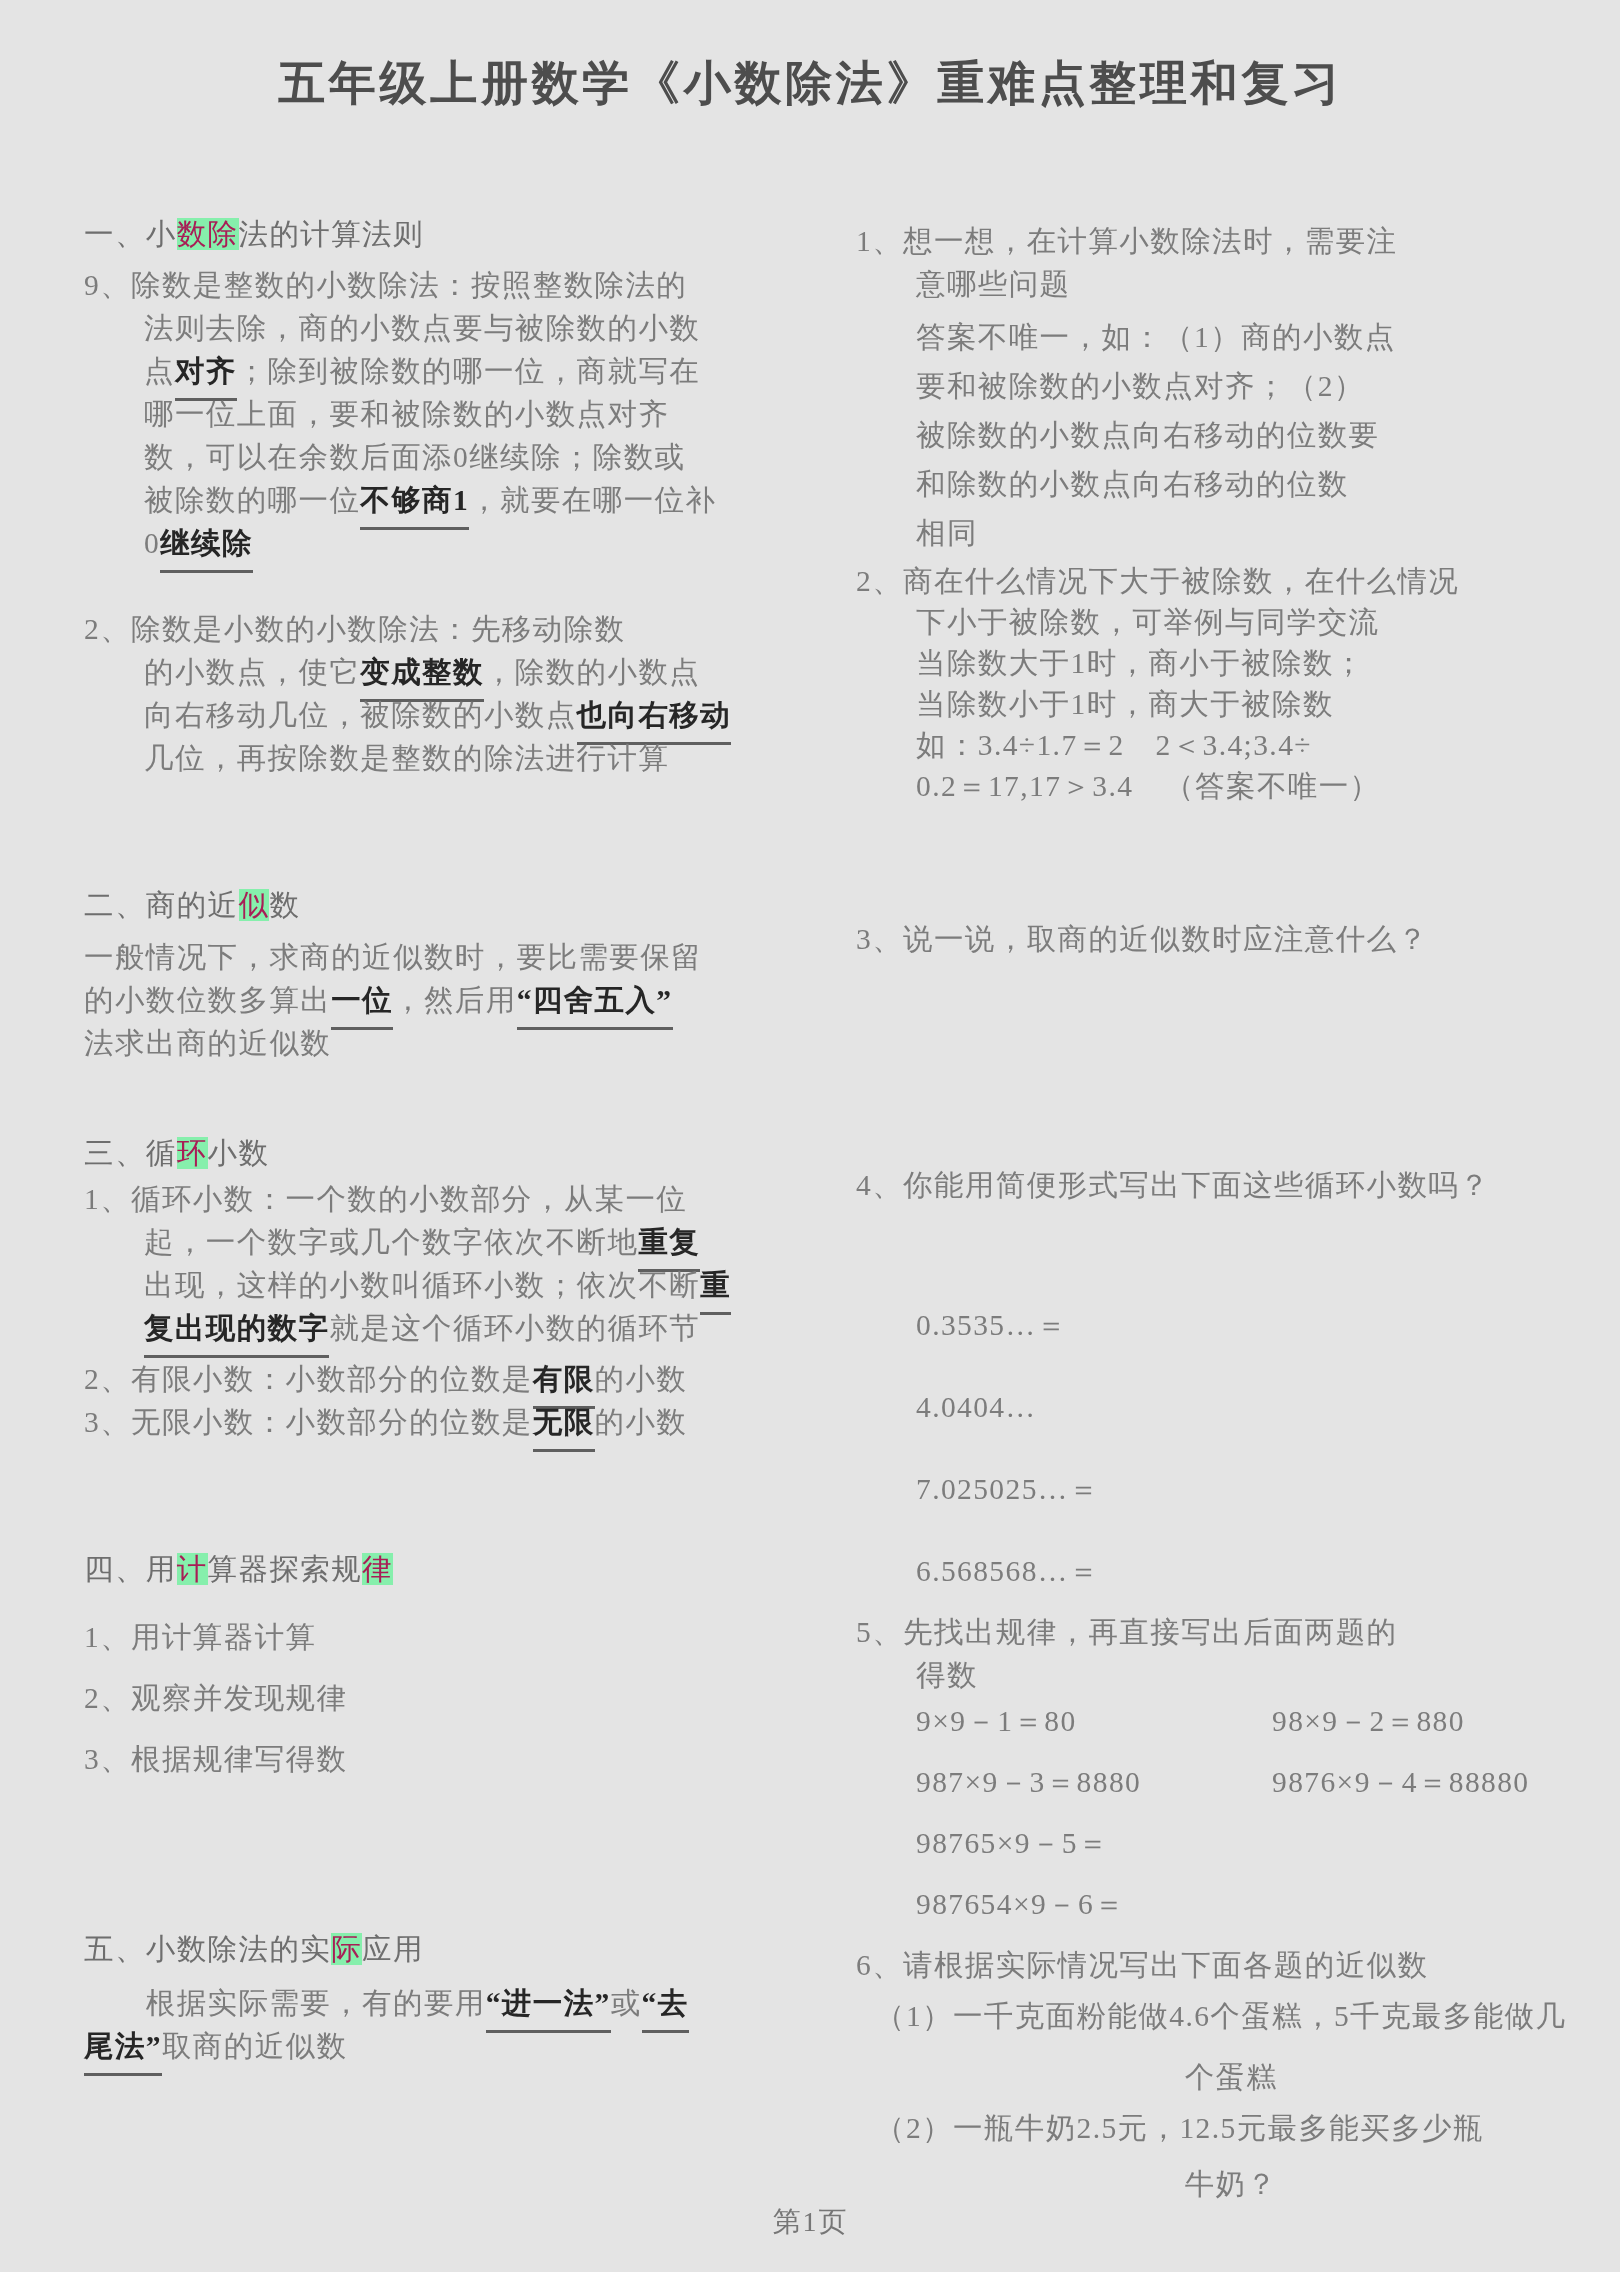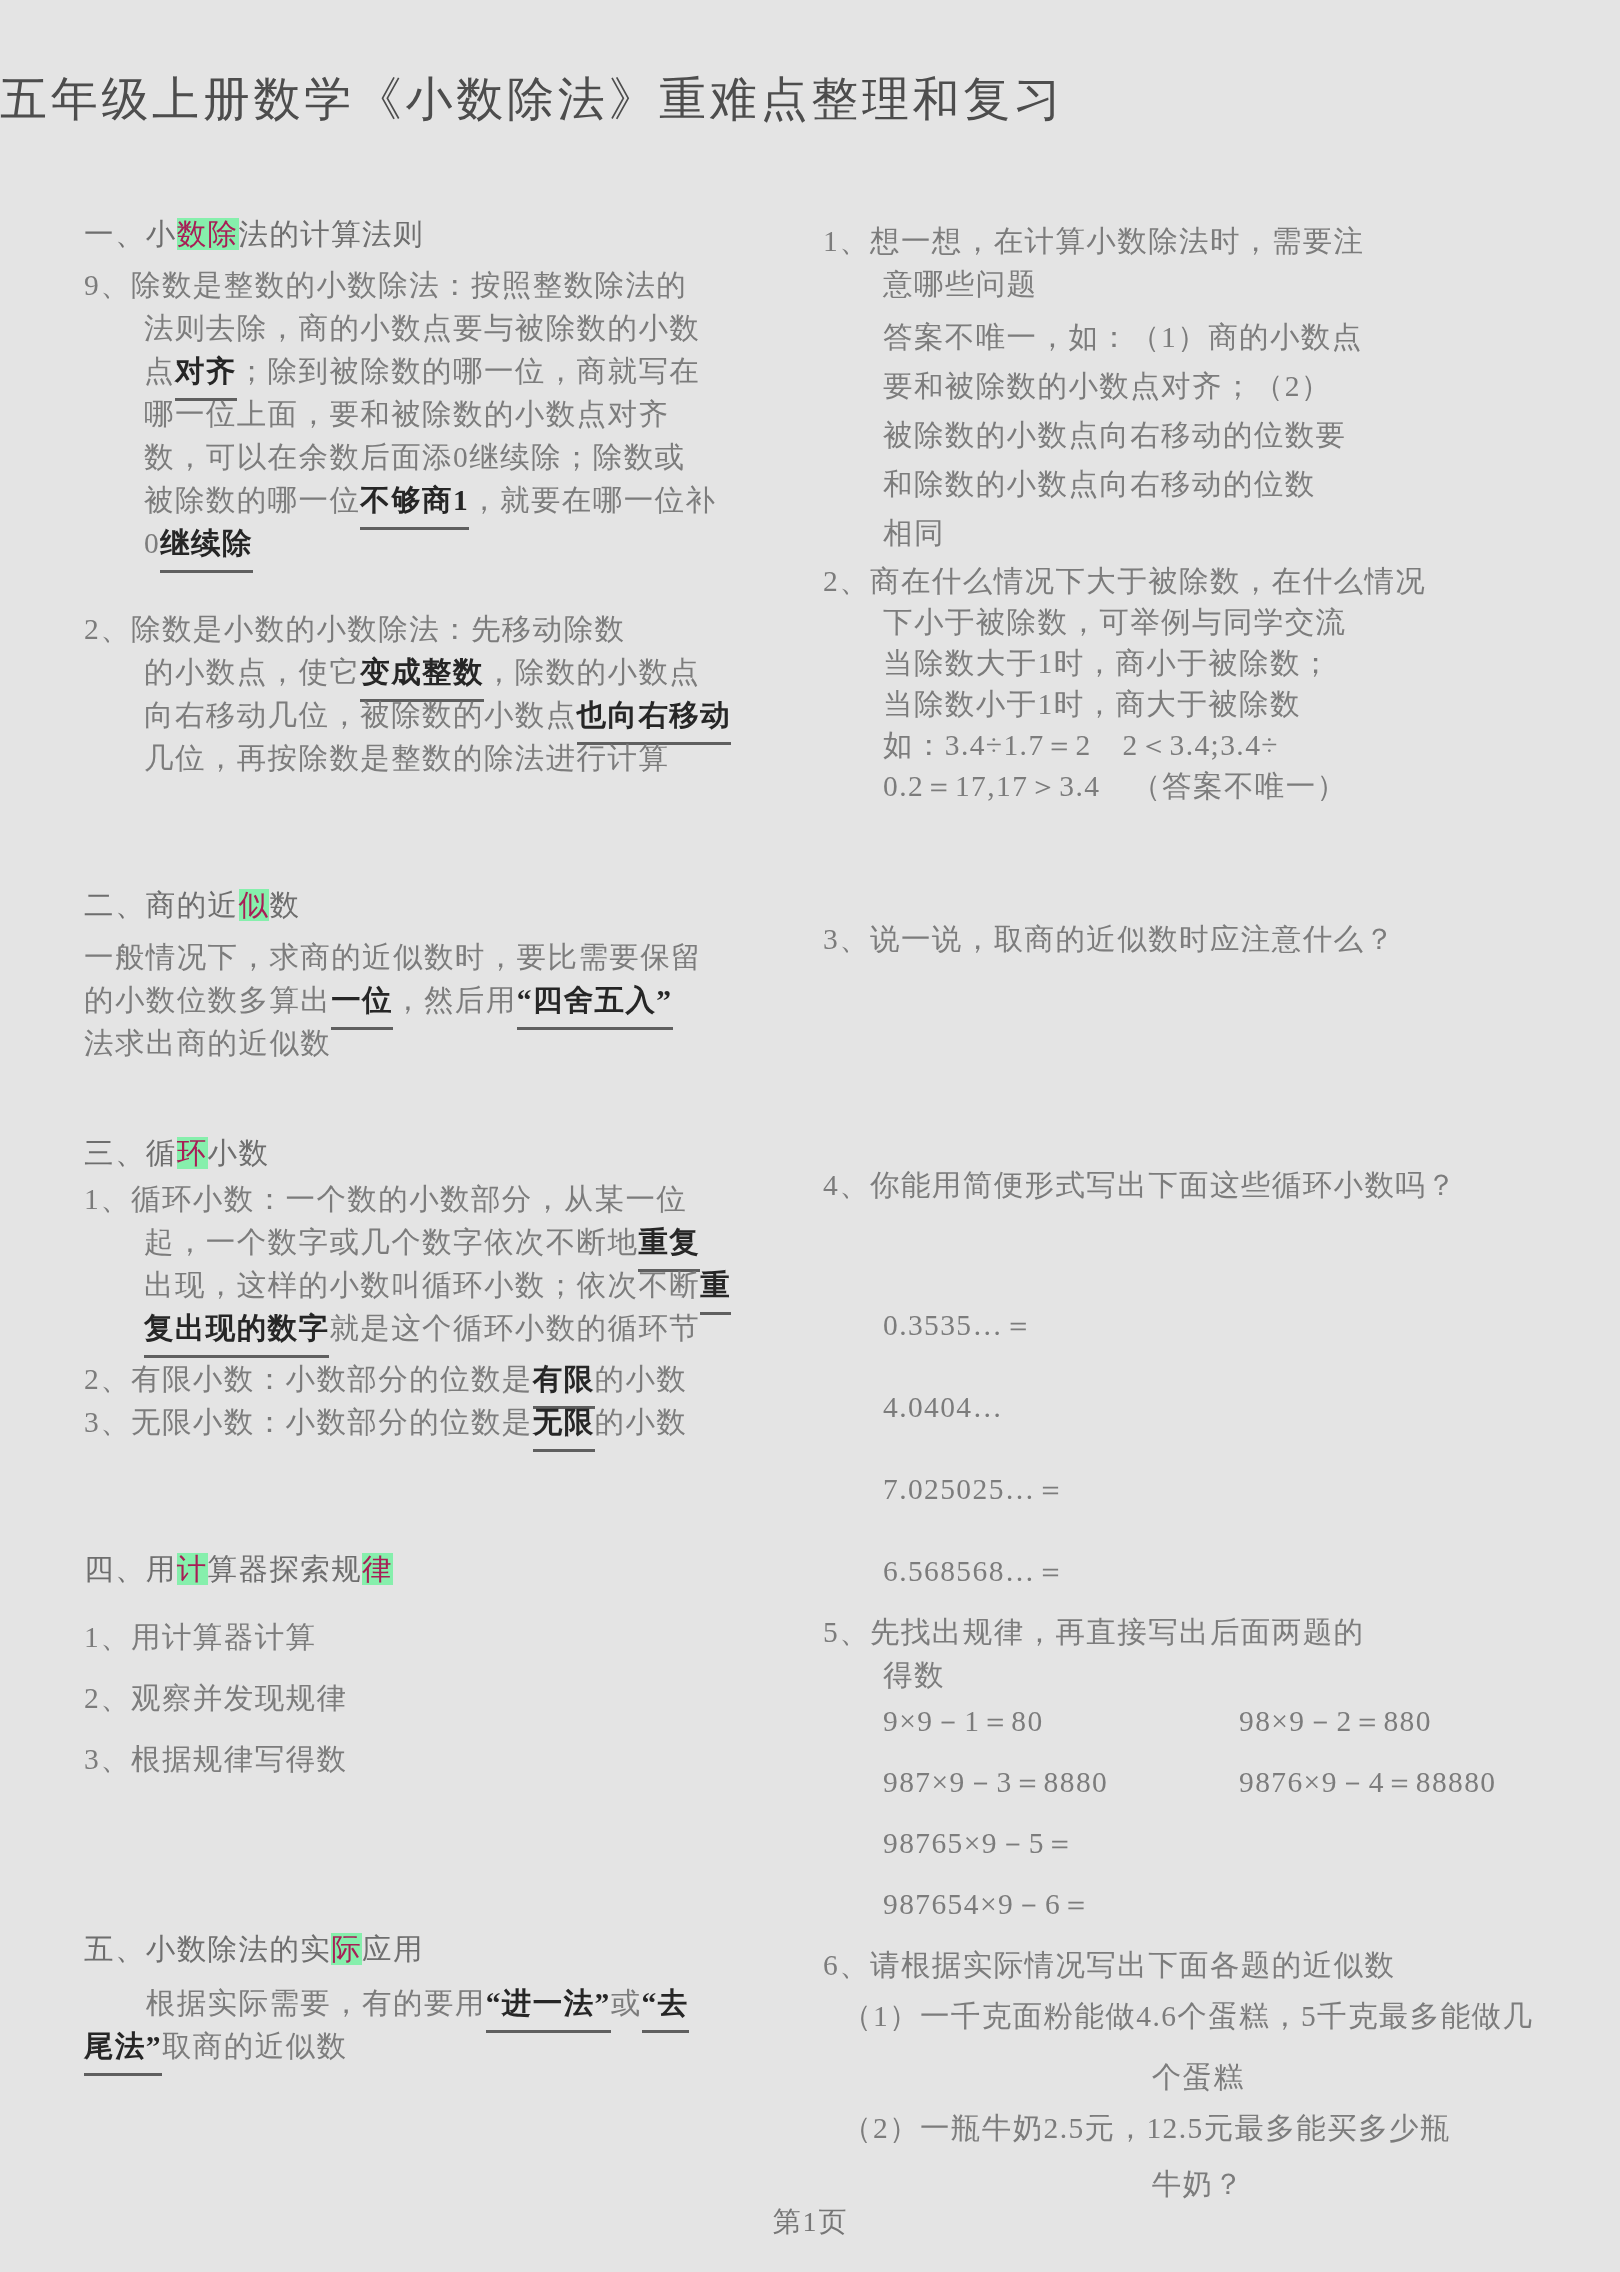--- a/index.html
+++ b/index.html
@@ -7,27 +7,27 @@
     position:relative;
     width:1621px;height:2273px;
     background:#e4e4e4;
     font-family:"Liberation Serif", serif;
     color:#7c7c7c;
     overflow:hidden;
   }
   .soft{filter:blur(0.7px);}
   .title{
     position:absolute;top:52px;left:0;width:100%;
-    text-align:left;
-    font-size:47px;font-weight:normal;
-    color:#4d4d4d;letter-spacing:3.7px;margin-top:16px;
+    text-align:center;
+    font-size:47px;font-weight:bold;
+    color:#4d4d4d;letter-spacing:3.7px;
   }
   .col{position:absolute;top:0;font-size:29.5px;line-height:43px;letter-spacing:1.4px;}
   .colL{left:84px;width:738px;}
-  .colR{left:823px;width:750px;}
+  .colR{left:856px;width:750px;}
   .ln{white-space:nowrap;}
   .ind{padding-left:60px;}
   .ind40{padding-left:19px;}
   .ctr{text-align:center;padding-left:0;}
   .hd{color:#6e6e6e;}
   .u{
     font-weight:bold;color:#262626;
     border-bottom:3.3px solid #5f5f5f;
     padding-bottom:11px;
   }

